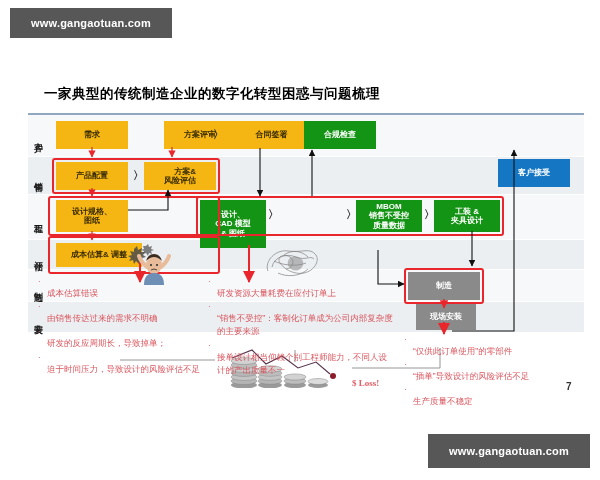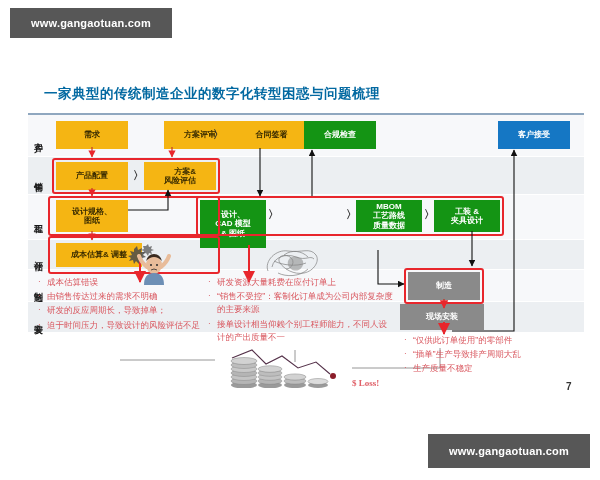--- a/index.html
+++ b/index.html
@@ -35,21 +35,21 @@
   .watermark.top { left: 10px; top: 8px; width: 162px; height: 30px; }
   .watermark.bottom { left: 428px; top: 434px; width: 162px; height: 34px; }
 
   
   .title {
     position: absolute;
     left: 44px;
     top: 85px;
     font-size: 13.5px;
     font-weight: bold;
-    color: #0369a1;
+    color: #000000;
     letter-spacing: 0.5px;
     white-space: nowrap;
   }
 
   
   .diagram {
     position: absolute;
     left: 28px;
     top: 113px;
     width: 556px;
@@ -92,21 +92,21 @@
     justify-content: center;
     text-align: center;
     color: #ffffff;
     font-weight: bold;
     line-height: 1.15;
     font-size: 8px;
     padding: 1px;
   }
   .box.yellow { background: #f5b513; color: #3a2c00; }
   .box.green  { background: #149414; color: #ffffff; }
-  .box.blue   { background: #1577c4; color: #ffffff; }
+  .box.blue   { background: #1577c4; color: #ffffff; margin-top: 38px; }
   .box.gray   { background: #8a8a8a; color: #ffffff; }
 
   .chev {
     position: absolute;
     font-size: 11px;
     font-weight: bold;
     color: #2b2b2b;
     line-height: 1;
   }
 
@@ -138,21 +138,21 @@
     display: flex;
     margin-bottom: 1px;
   }
   .bullets .dot {
     width: 9px;
     flex: 0 0 9px;
     color: #d9565e;
     font-size: 8px;
     line-height: 1.55;
   }
-  .bullets .txt { flex: 1 1 auto; }
+  .bullets .txt { flex: 1 1 auto; margin-top: 11px; }
 
   
   .illus { position: absolute; }
 
   .loss-label {
     position: absolute;
     color: #e06068;
     font-size: 9px;
     font-weight: bold;
     font-family: Liberation Serif, serif;
@@ -208,31 +208,31 @@
 风险评估</div>
 
     <div class="box yellow" style="left:28px;top:85px;width:72px;height:32px;white-space:pre-line;">设计规格、
 图纸</div>
     <div class="box green" style="left:172px;top:85px;width:66px;height:48px;white-space:pre-line;">设计、
 CAD 模型
 &amp; 图纸</div>
     <div class="chev" style="left:240px;top:94px;">〉</div>
     <div class="chev" style="left:318px;top:94px;">〉</div>
     <div class="box green" style="left:328px;top:85px;width:66px;height:32px;white-space:pre-line;">MBOM
-工艺路线
+销售不受控
 质量数据</div>
     <div class="chev" style="left:396px;top:94px;">〉</div>
     <div class="box green" style="left:406px;top:85px;width:66px;height:32px;white-space:pre-line;">工装 &amp;
 夹具设计</div>
 
     <div class="box yellow" style="left:28px;top:128px;width:86px;height:24px;">成本估算&amp; 调整</div>
 
     <div class="box gray" style="left:380px;top:157px;width:72px;height:28px;">制造</div>
 
-    <div class="box gray" style="left:372px;top:189px;width:84px;height:26px;text-align:center;">现场安装</div>
+    <div class="box gray" style="left:388px;top:189px;width:60px;height:26px;text-align:center;">现场安装</div>
 
     <div class="redbox" style="left:24px;top:43px;width:168px;height:36px;"></div>
     <div class="redbox" style="left:20px;top:81px;width:172px;height:40px;"></div>
     <div class="redbox" style="left:168px;top:81px;width:308px;height:40px;"></div>
     <div class="redbox" style="left:20px;top:121px;width:172px;height:38px;"></div>
     <div class="redbox" style="left:376px;top:153px;width:80px;height:36px;"></div>
   </div>
 
   <svg class="conn" viewBox="0 0 600 480">
     <defs>
@@ -382,21 +382,21 @@
     </div>
   </div>
 
   <div class="bullets" style="left:404px;top:334px;width:182px;">
     <div class="li">
       <span class="dot">·</span>
       <span class="txt">“仅供此订单使用”的零部件</span>
     </div>
     <div class="li">
       <span class="dot">·</span>
-      <span class="txt">“插单”生产导致排产周期大乱</span>
+      <span class="txt">“插单”导致设计的风险评估不足</span>
     </div>
     <div class="li">
       <span class="dot">·</span>
       <span class="txt">生产质量不稳定</span>
     </div>
   </div>
 
 </div>
 
 </body></html>

